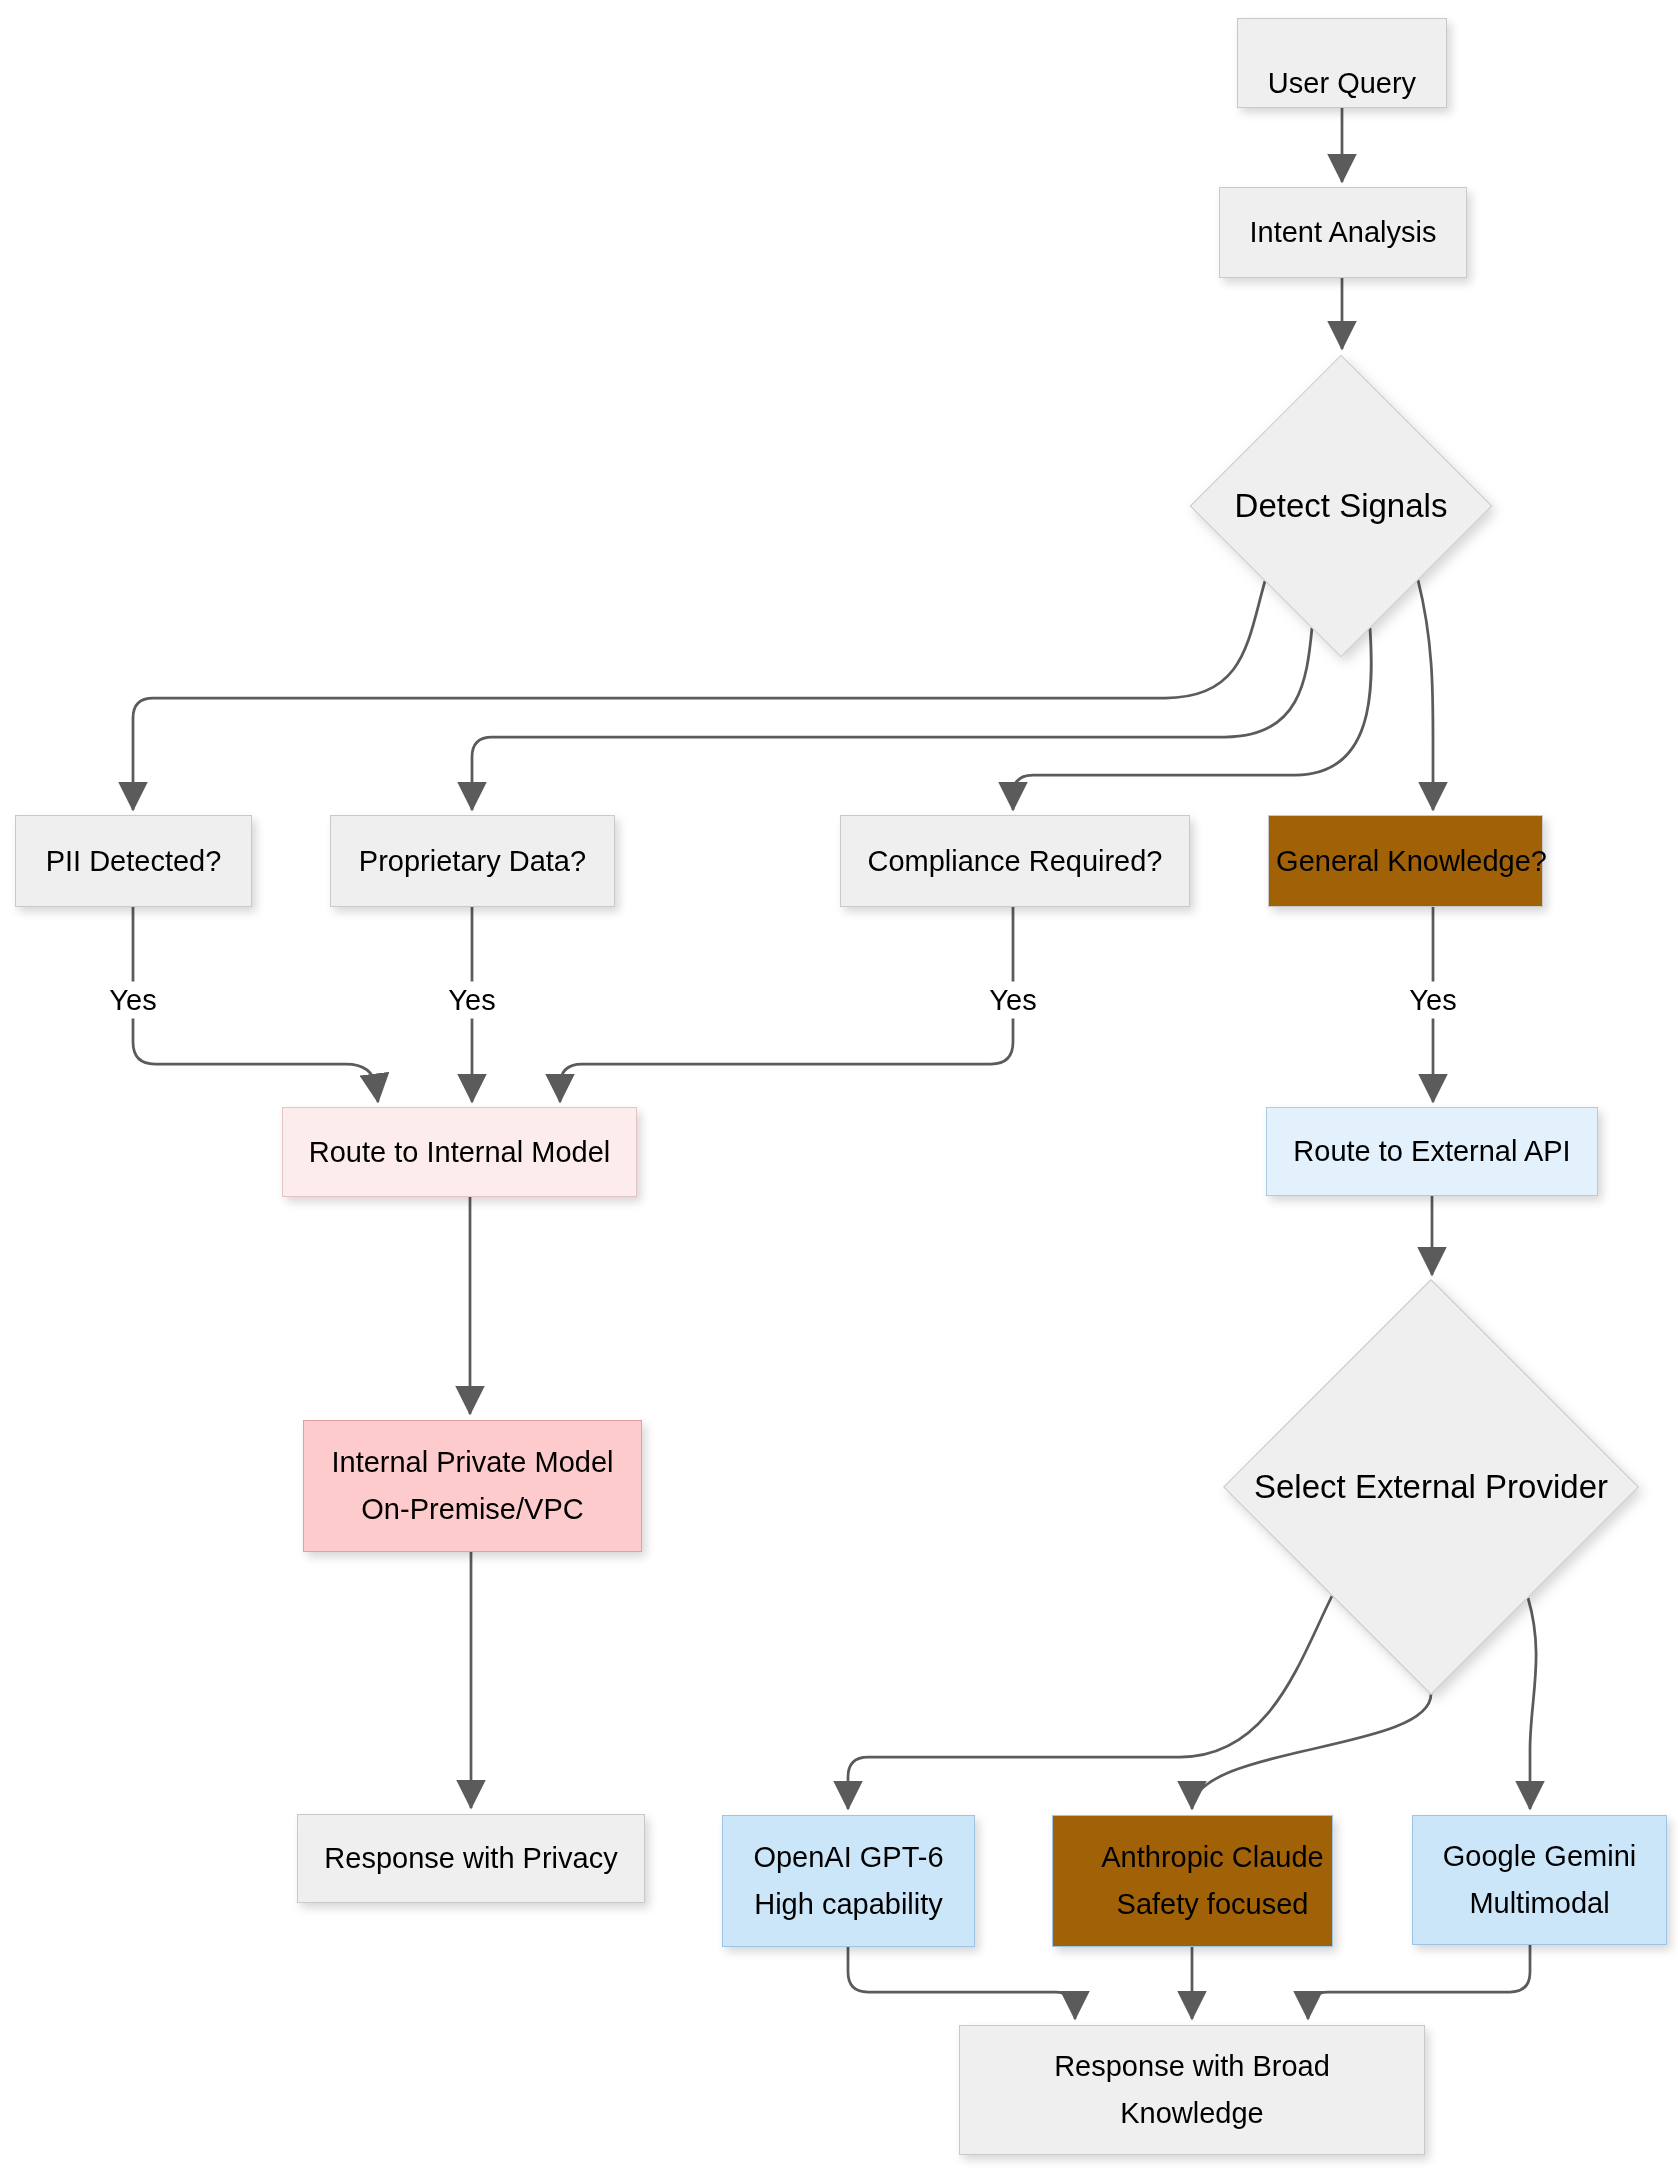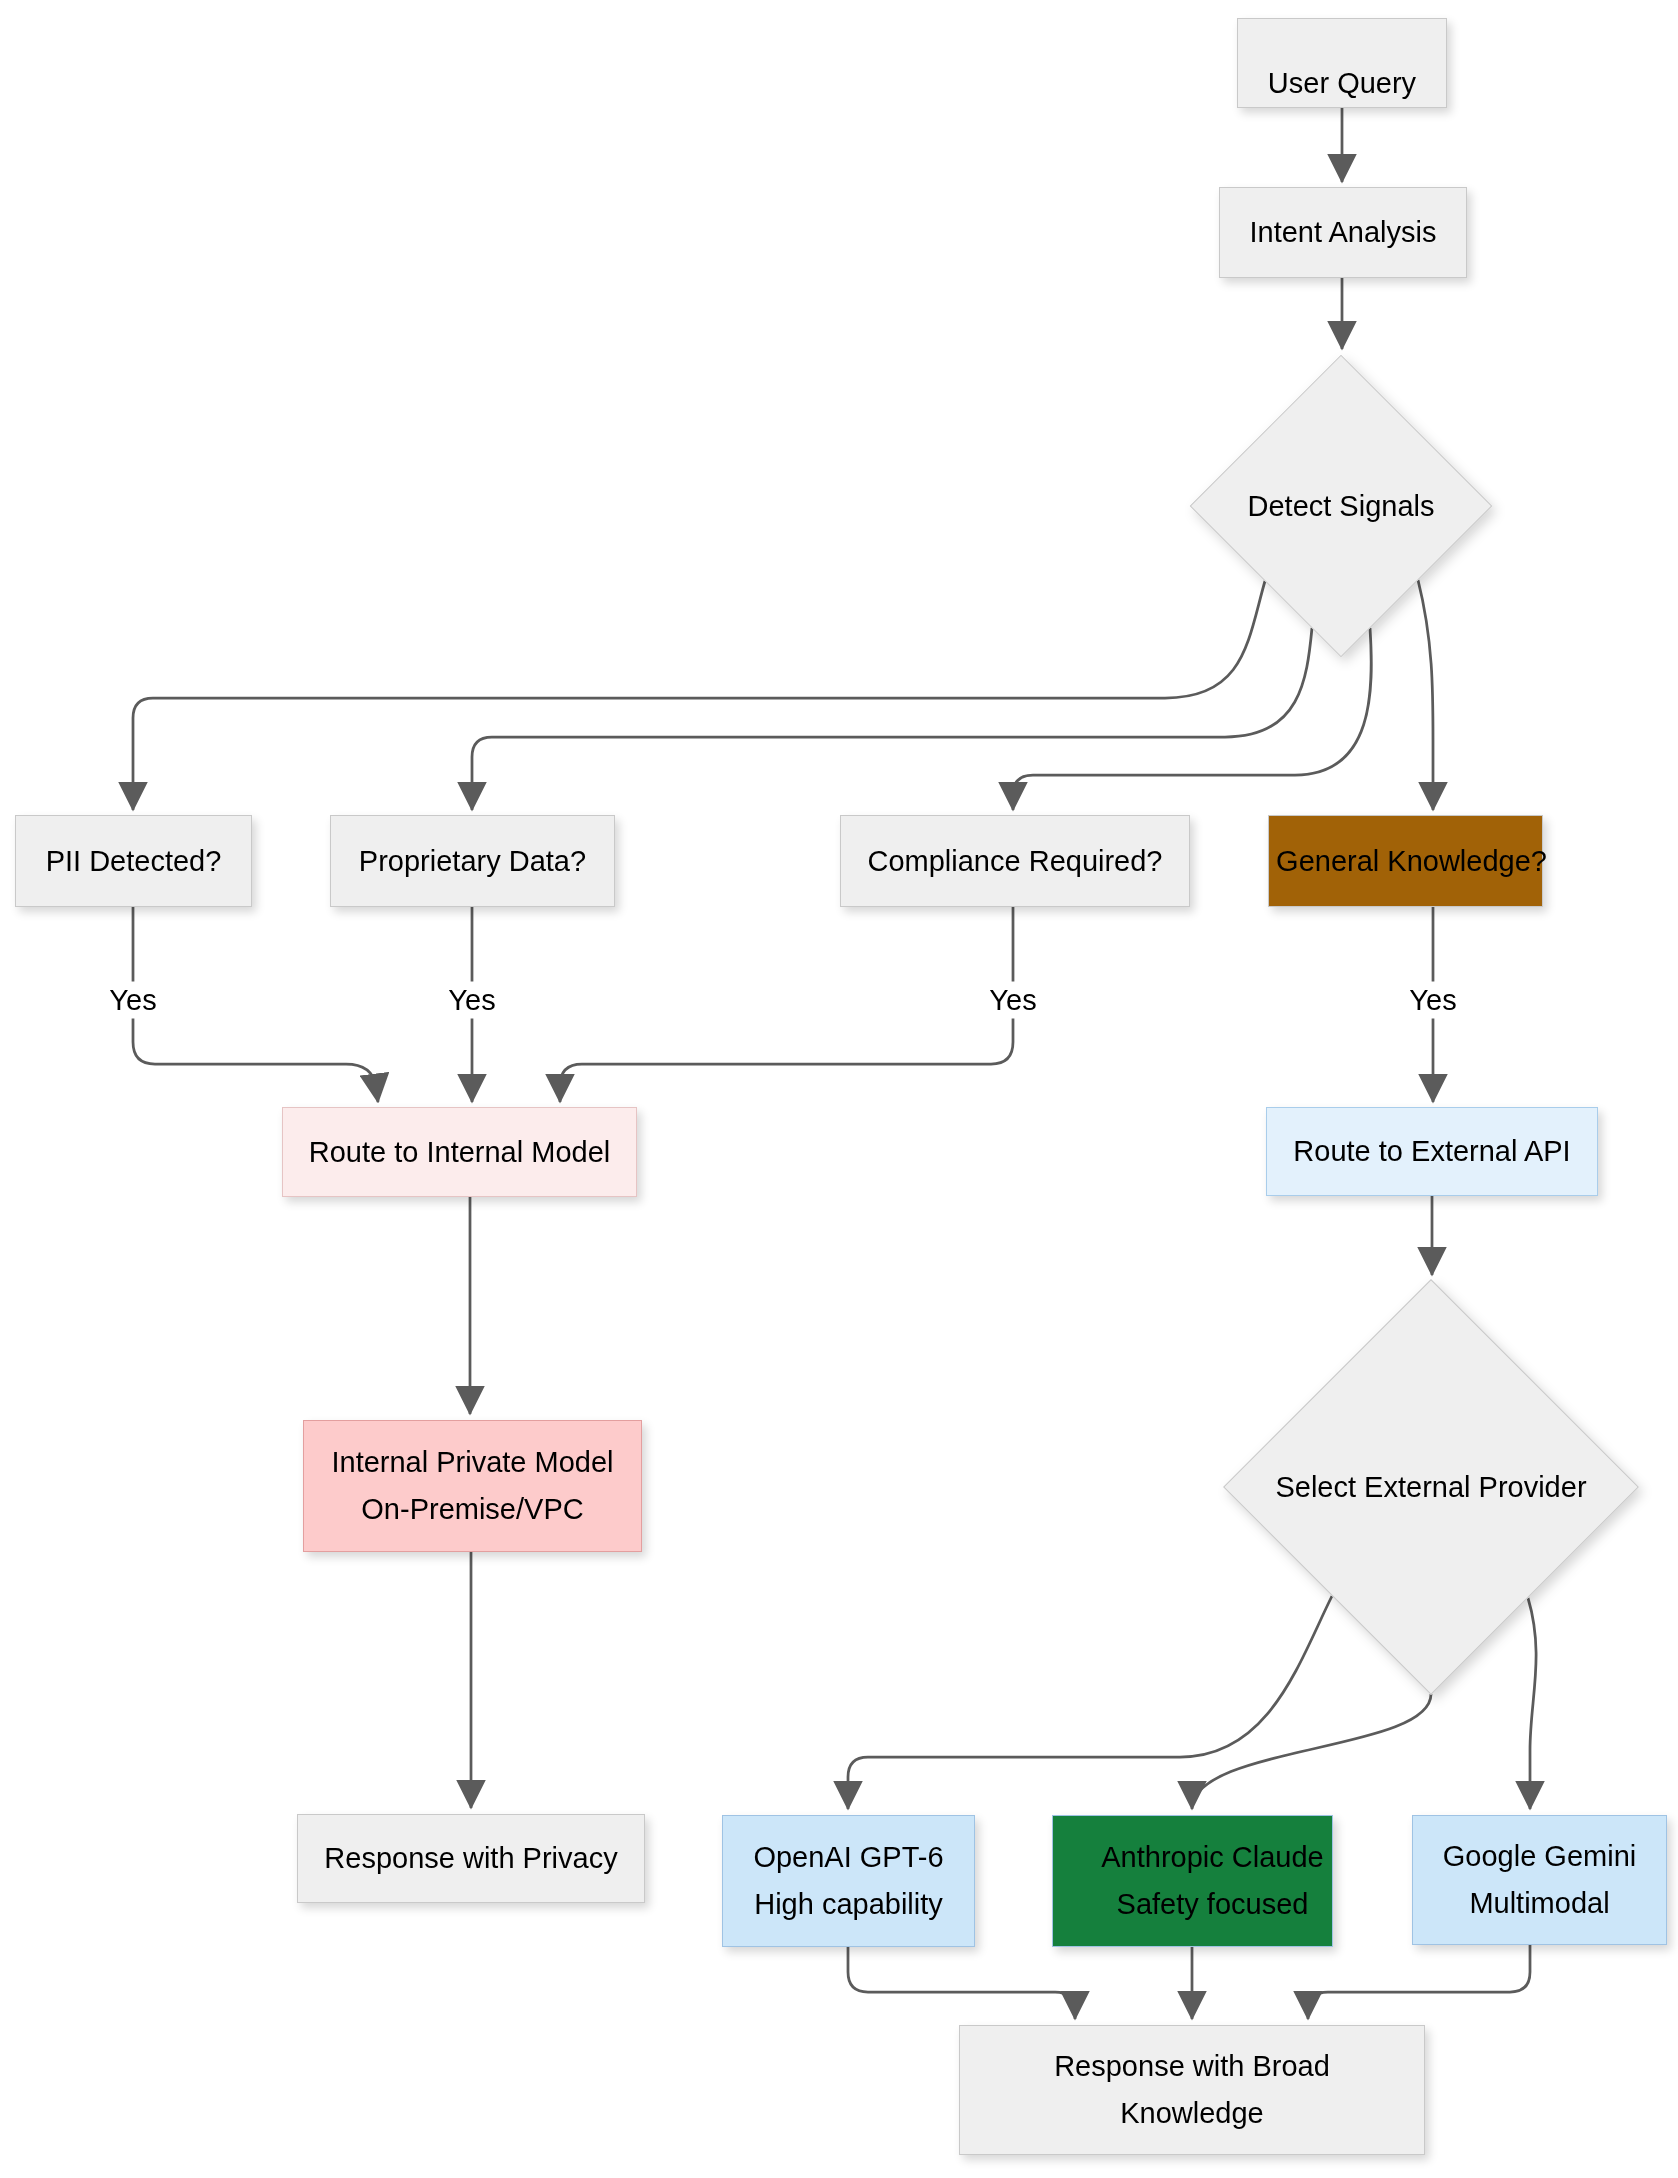--- a/index.html
+++ b/index.html
@@ -8,21 +8,21 @@
   .edges{position:absolute;left:0;top:0;}
   .edge{fill:none;stroke:#5b5b5b;stroke-width:2.75;}
   .node{position:absolute;display:flex;flex-direction:column;align-items:center;justify-content:center;
         font-size:29px;color:#000;text-align:center;line-height:47px;
         border:1.7px solid #c9c9c9;background:#efefef;box-sizing:border-box;
         box-shadow:4px 5px 9px rgba(0,0,0,0.16);}
   .node span{display:block;white-space:nowrap;}
   .diamond{position:absolute;filter:drop-shadow(4px 5px 6px rgba(0,0,0,0.16));}
   .diamond-inner{width:100%;height:100%;transform:rotate(45deg);background:#efefef;
         border:1.7px solid #c9c9c9;box-sizing:border-box;}
-  .diamond-label{position:absolute;transform:translate(-50%,-50%);font-size:29px;color:#000;
+  .diamond-label{position:absolute;transform:translate(-50%,-50%);font-size:33px;color:#000;
         white-space:nowrap;text-align:center;}
   .edge-label{position:absolute;transform:translate(-50%,-50%);font-size:29px;color:#000;
         background:#ffffff;padding:2px 10px;}
 </style>
 </head>
 <body>
 
 <div class="canvas">
 
   <svg class="edges" width="1678" height="2178" viewBox="0 0 1678 2178">
@@ -107,21 +107,21 @@
 
   <div class="node" style="left: 297px; top: 1814px; width: 348px; height: 89px; background-color: rgb(239, 239, 239); border-color: rgb(201, 201, 201);">
     <span>Response with Privacy</span>
   </div>
 
   <div class="node" style="left: 722px; top: 1815px; width: 253px; height: 132px; background-color: rgb(204, 230, 249); border-color: rgb(159, 195, 228);">
     <span>OpenAI GPT-6</span>
     <span>High capability</span>
   </div>
 
-  <div class="node" style="left: 1052px; top: 1815px; width: 281px; height: 132px; background-color: #15803d; border-color: rgb(159, 195, 228); padding-left: 40px;">
+  <div class="node" style="left: 1052px; top: 1815px; width: 281px; height: 132px; background-color: #a16207; border-color: rgb(159, 195, 228); padding-left: 40px;">
     <span>Anthropic Claude</span>
     <span>Safety focused</span>
   </div>
 
   <div class="node" style="left: 1412px; top: 1815px; width: 255px; height: 130px; background-color: rgb(204, 230, 249); border-color: rgb(159, 195, 228);">
     <span>Google Gemini</span>
     <span>Multimodal</span>
   </div>
 
   <div class="node" style="left: 959px; top: 2025px; width: 466px; height: 130px; background-color: rgb(239, 239, 239); border-color: rgb(201, 201, 201);">

